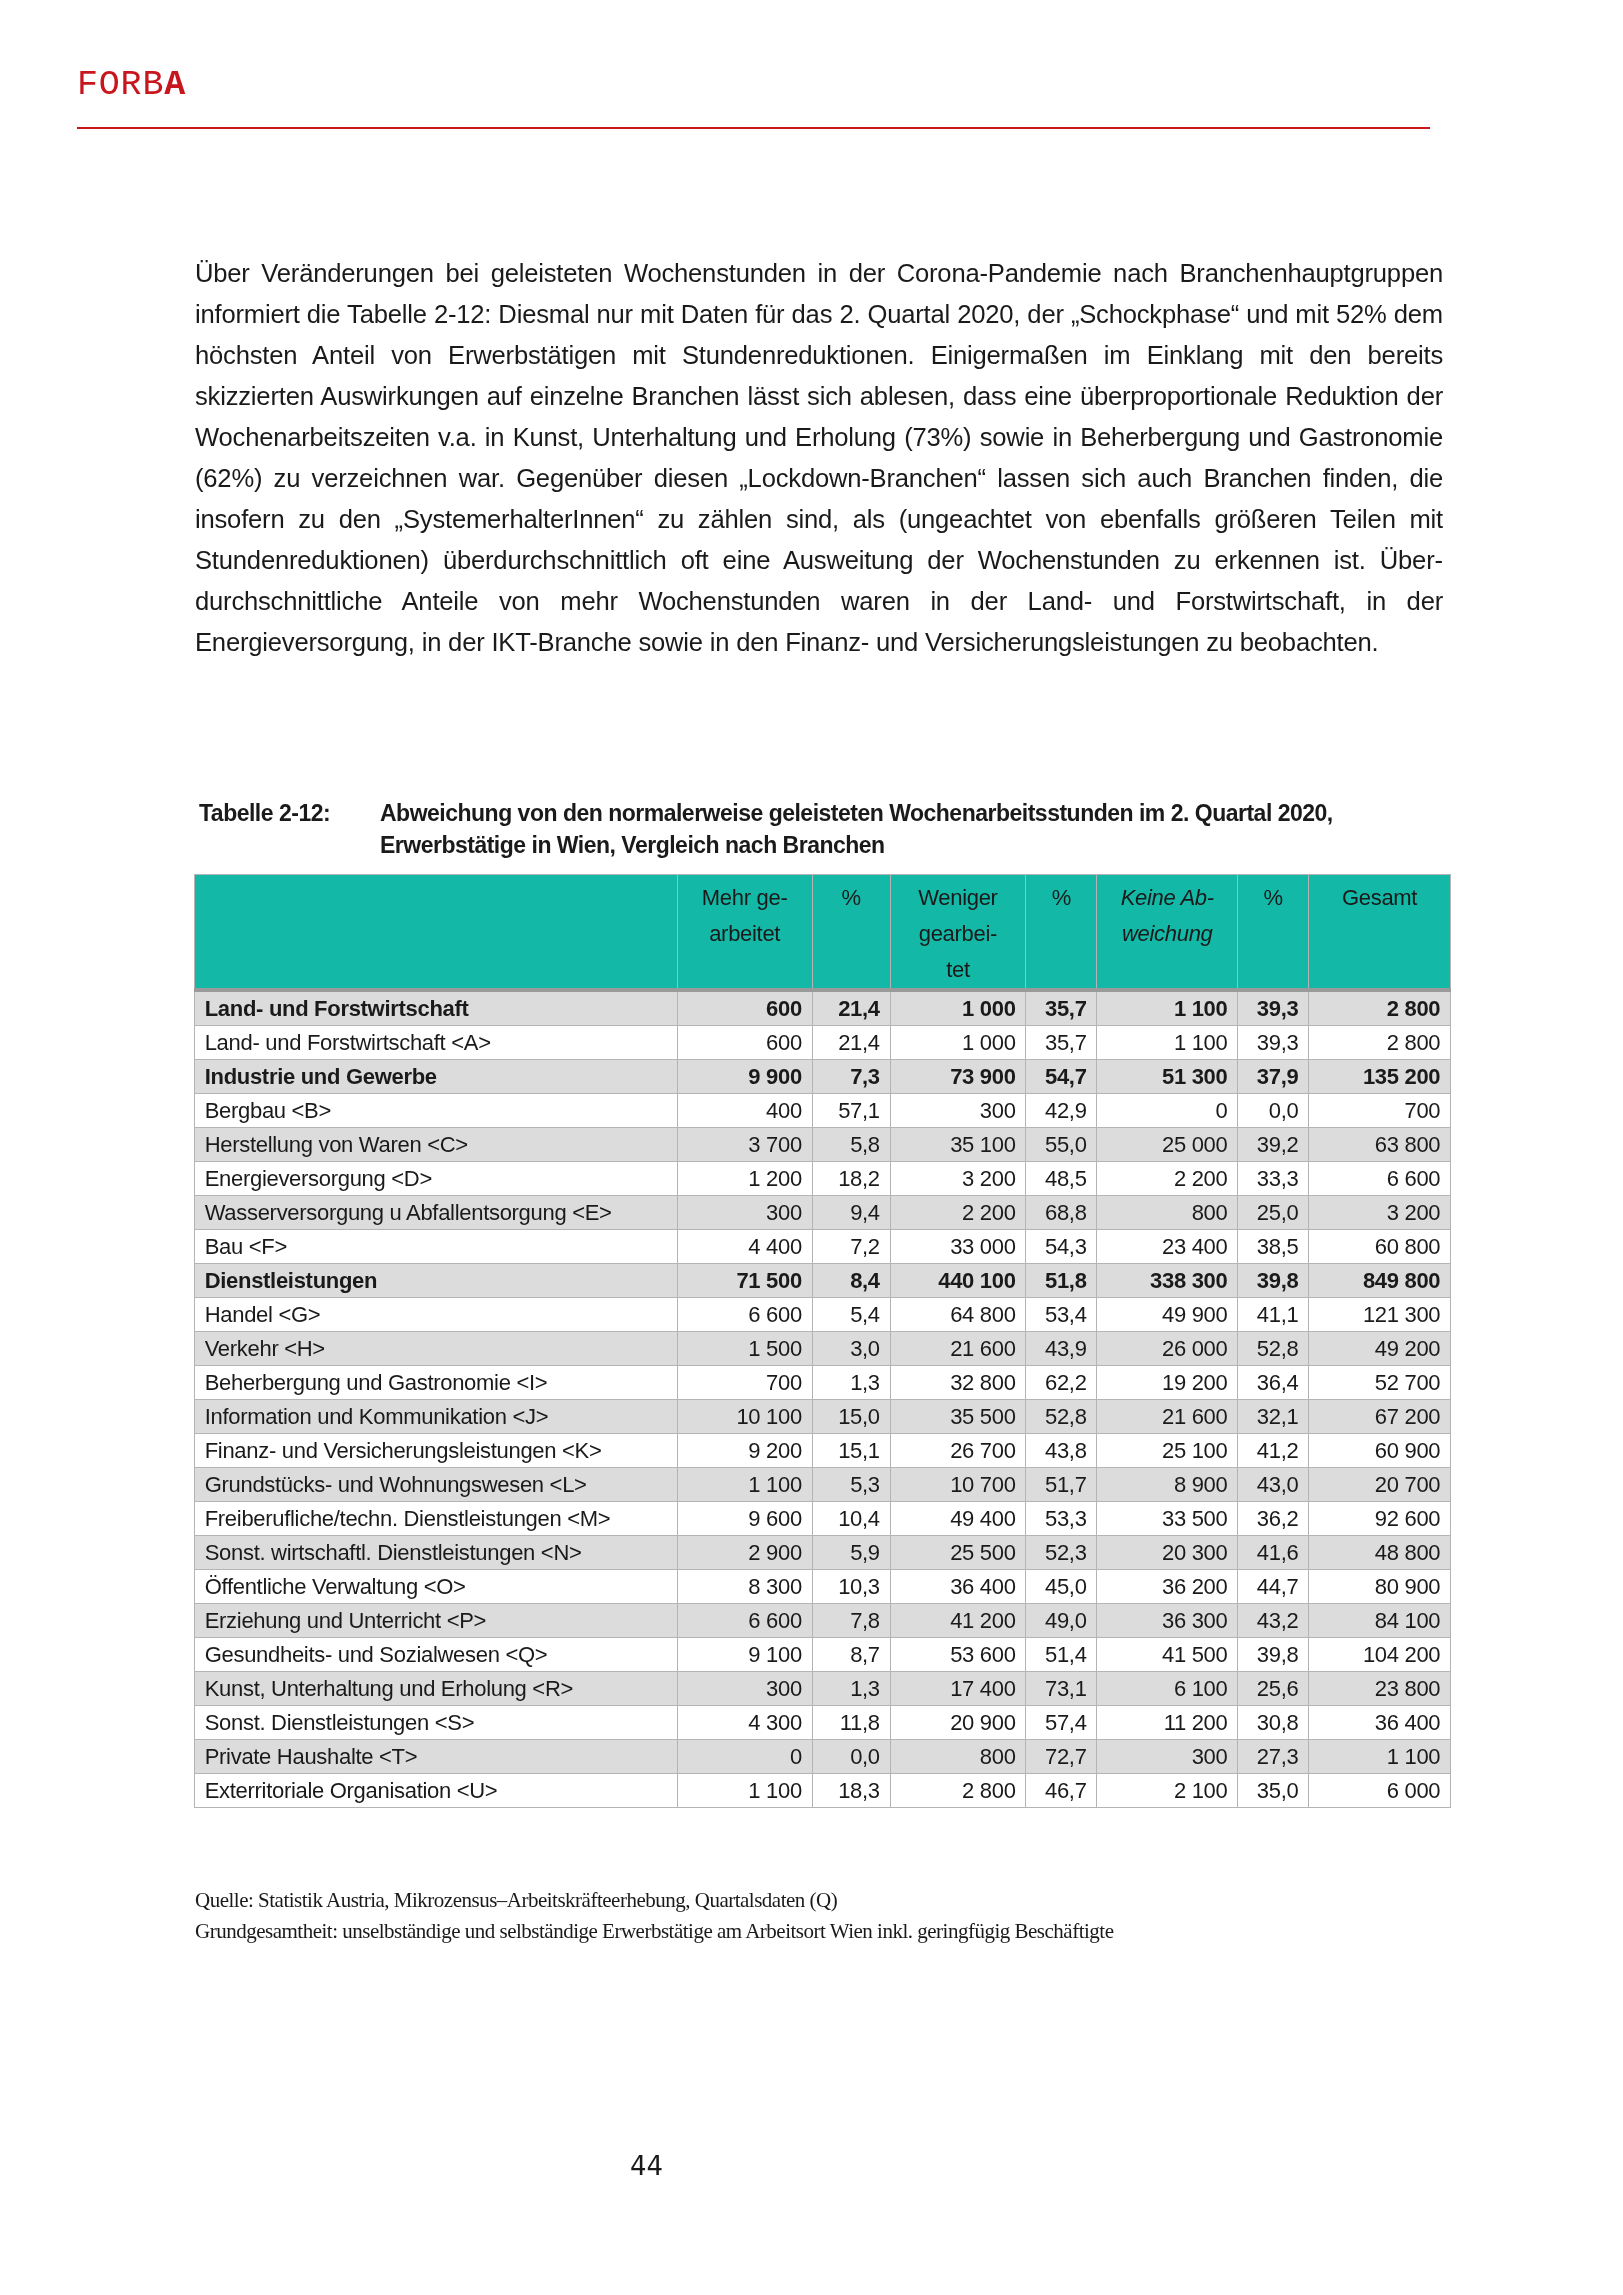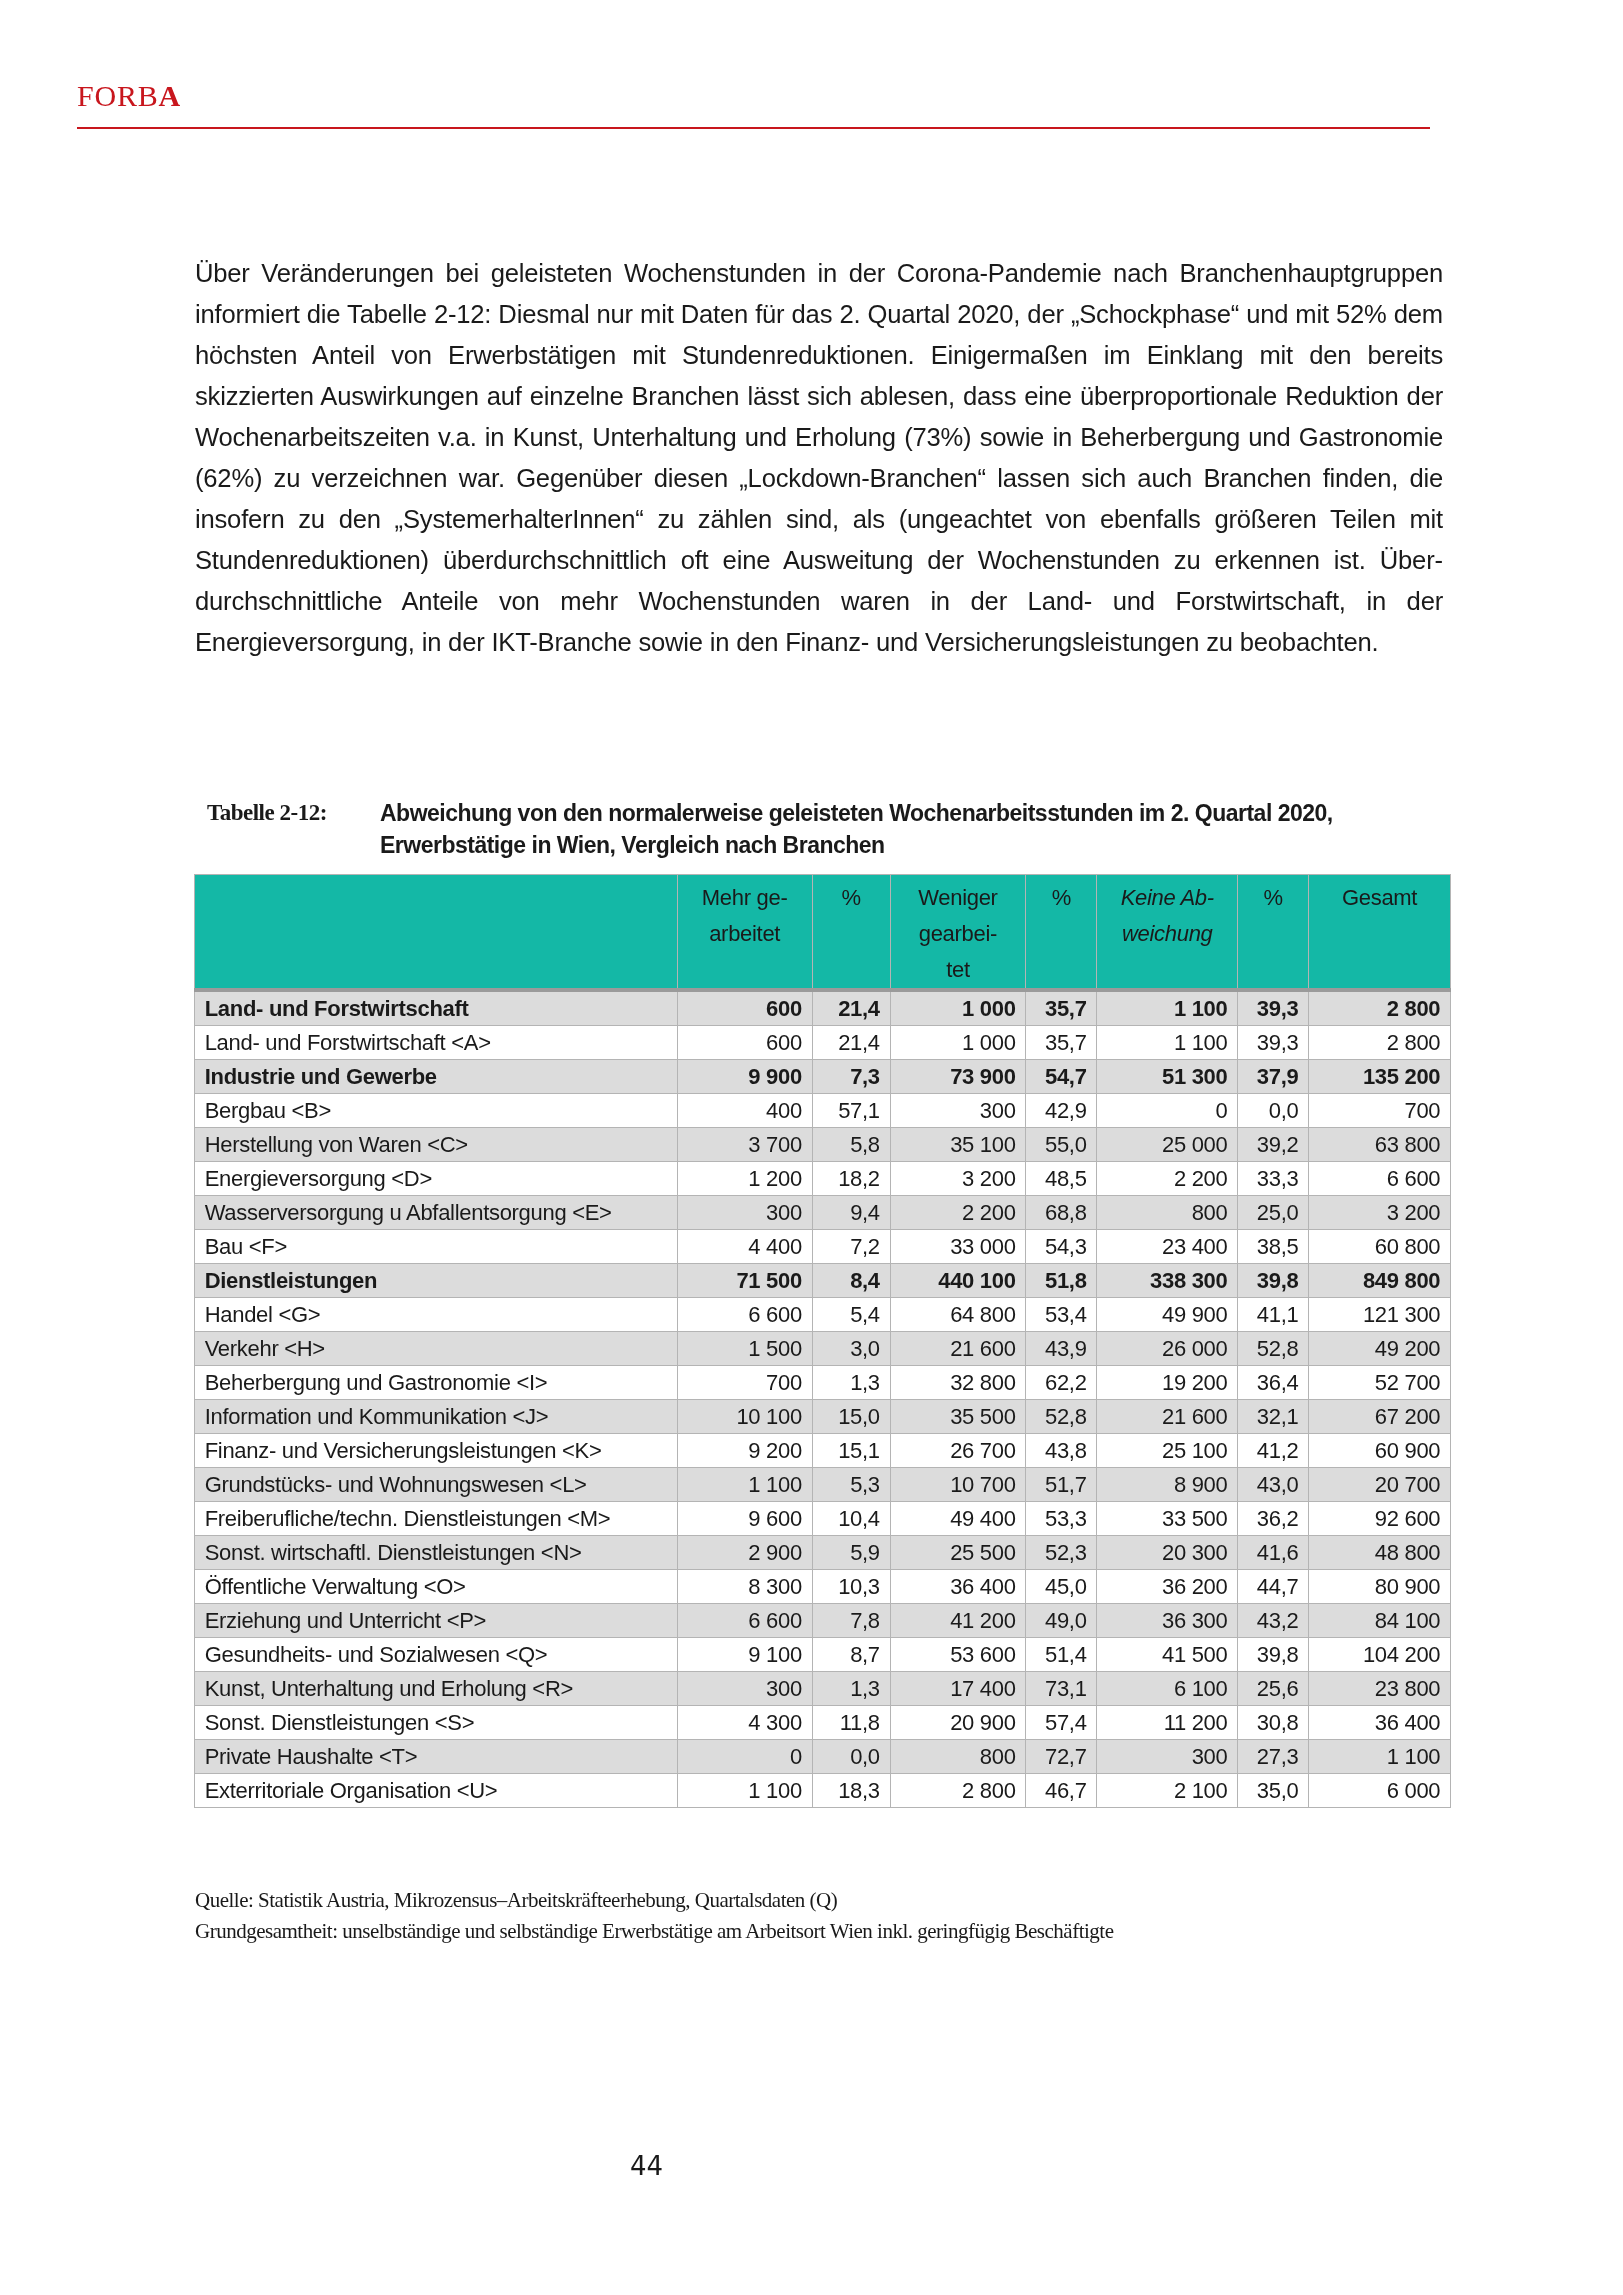--- a/index.html
+++ b/index.html
@@ -1,22 +1,22 @@
 <!DOCTYPE html>
 <html style="font-size:13px"><head>
   <meta charset="utf-8">
   <style>
     html, body { margin: 0; padding: 0; background: #ffffff; }
     body { width: 1623px; height: 2295px; position: relative; overflow: hidden; font-family: "Liberation Sans", sans-serif; color: #1a1a1a; }
-    .logo { position: absolute; left: 77px; top: 79px; font-family: Liberation Serif, serif; font-size: 30px; color: #c8161d; letter-spacing: 0.8px; }
+    .logo { position: absolute; left: 77px; top: 65px; font-family: Liberation Mono, monospace; font-size: 35px; color: #c8161d; letter-spacing: 0.8px; }
     .logo .bold { font-weight: bold; }
     .header-rule { position: absolute; left: 77px; top: 127px; width: 1353px; height: 2.4px; background: #c8161d; }
     .para { position: absolute; left: 195px; top: 253px; width: 1248px; font-family: "Liberation Sans Narrow", "Liberation Sans", sans-serif; font-size: 25.6px; line-height: 41px; text-align: justify; color: #1a1a1a; letter-spacing: -0.2px; }
     .caption { position: absolute; left: 195px; top: 797px; width: 1266px; font-family: "Liberation Sans", sans-serif; font-weight: bold; font-size: 23px; line-height: 32px; letter-spacing: -0.5px; }
-    .caption .num { position: absolute; left: 12px; top: 0; font-family: Liberation Serif, serif; }
+    .caption .num { position: absolute; left: 4px; top: 0; }
     .caption .title { position: absolute; left: 185px; top: 0; width: 1071px; }
     table.data { position: absolute; left: 194px; top: 874px; width: 1257px; border-collapse: collapse; font-family: "Liberation Sans", sans-serif; font-size: 22px; color: #1a1a1a; letter-spacing: -0.3px; }
     table.data th, table.data td { border: 1.6px solid #b4b4b4; padding: 0 9.7px; }
     table.data th { font-weight: normal; vertical-align: top; text-align: center; line-height: 36px; padding-top: 4.9px; height: 99px; background: #14b8a6; }
     table.data thead tr { border-bottom: 4.9px solid #9a9a9a; }
     table.data td { height: 33px; line-height: 33px; white-space: nowrap; }
     table.data td.num { text-align: right; }
     table.data td.pct { text-align: right; }
     table.data tr.gray td { background: #dcdcdc; }
     table.data tr.white td { background: #ffffff; }

